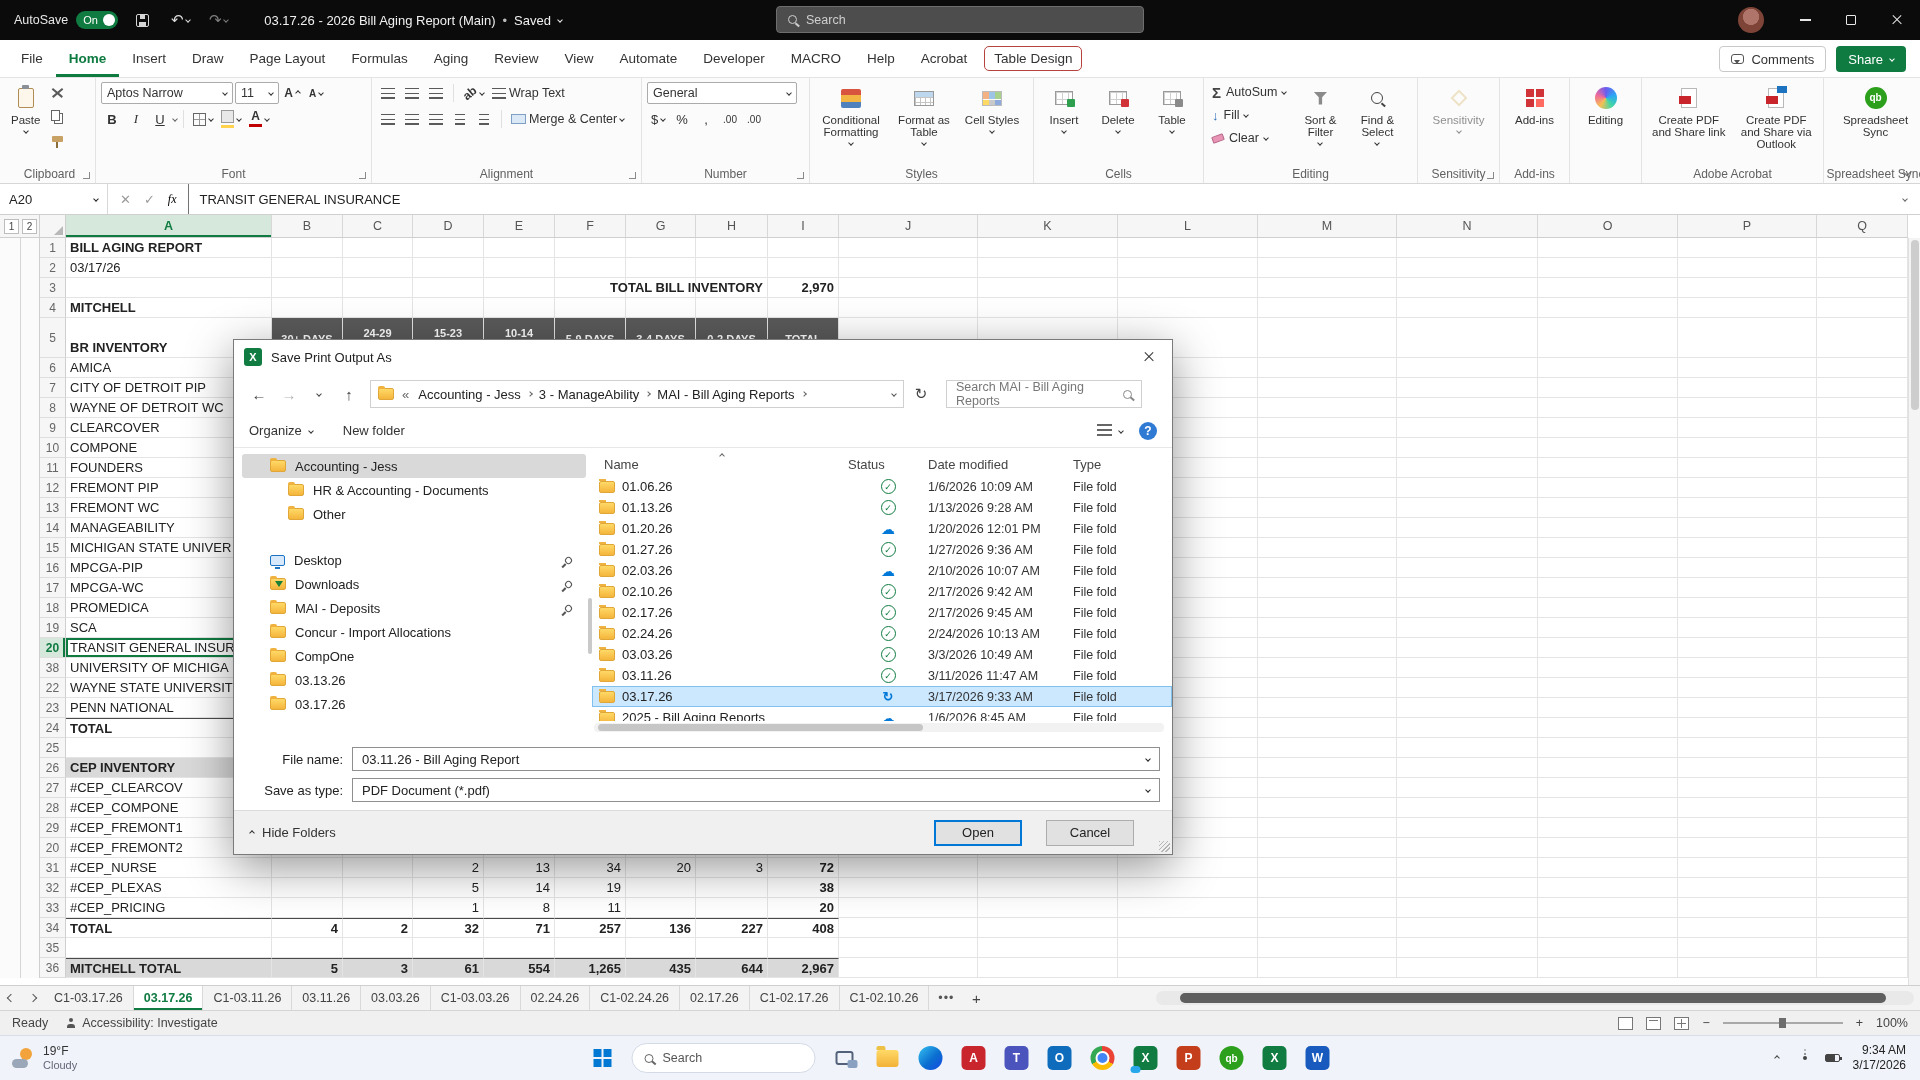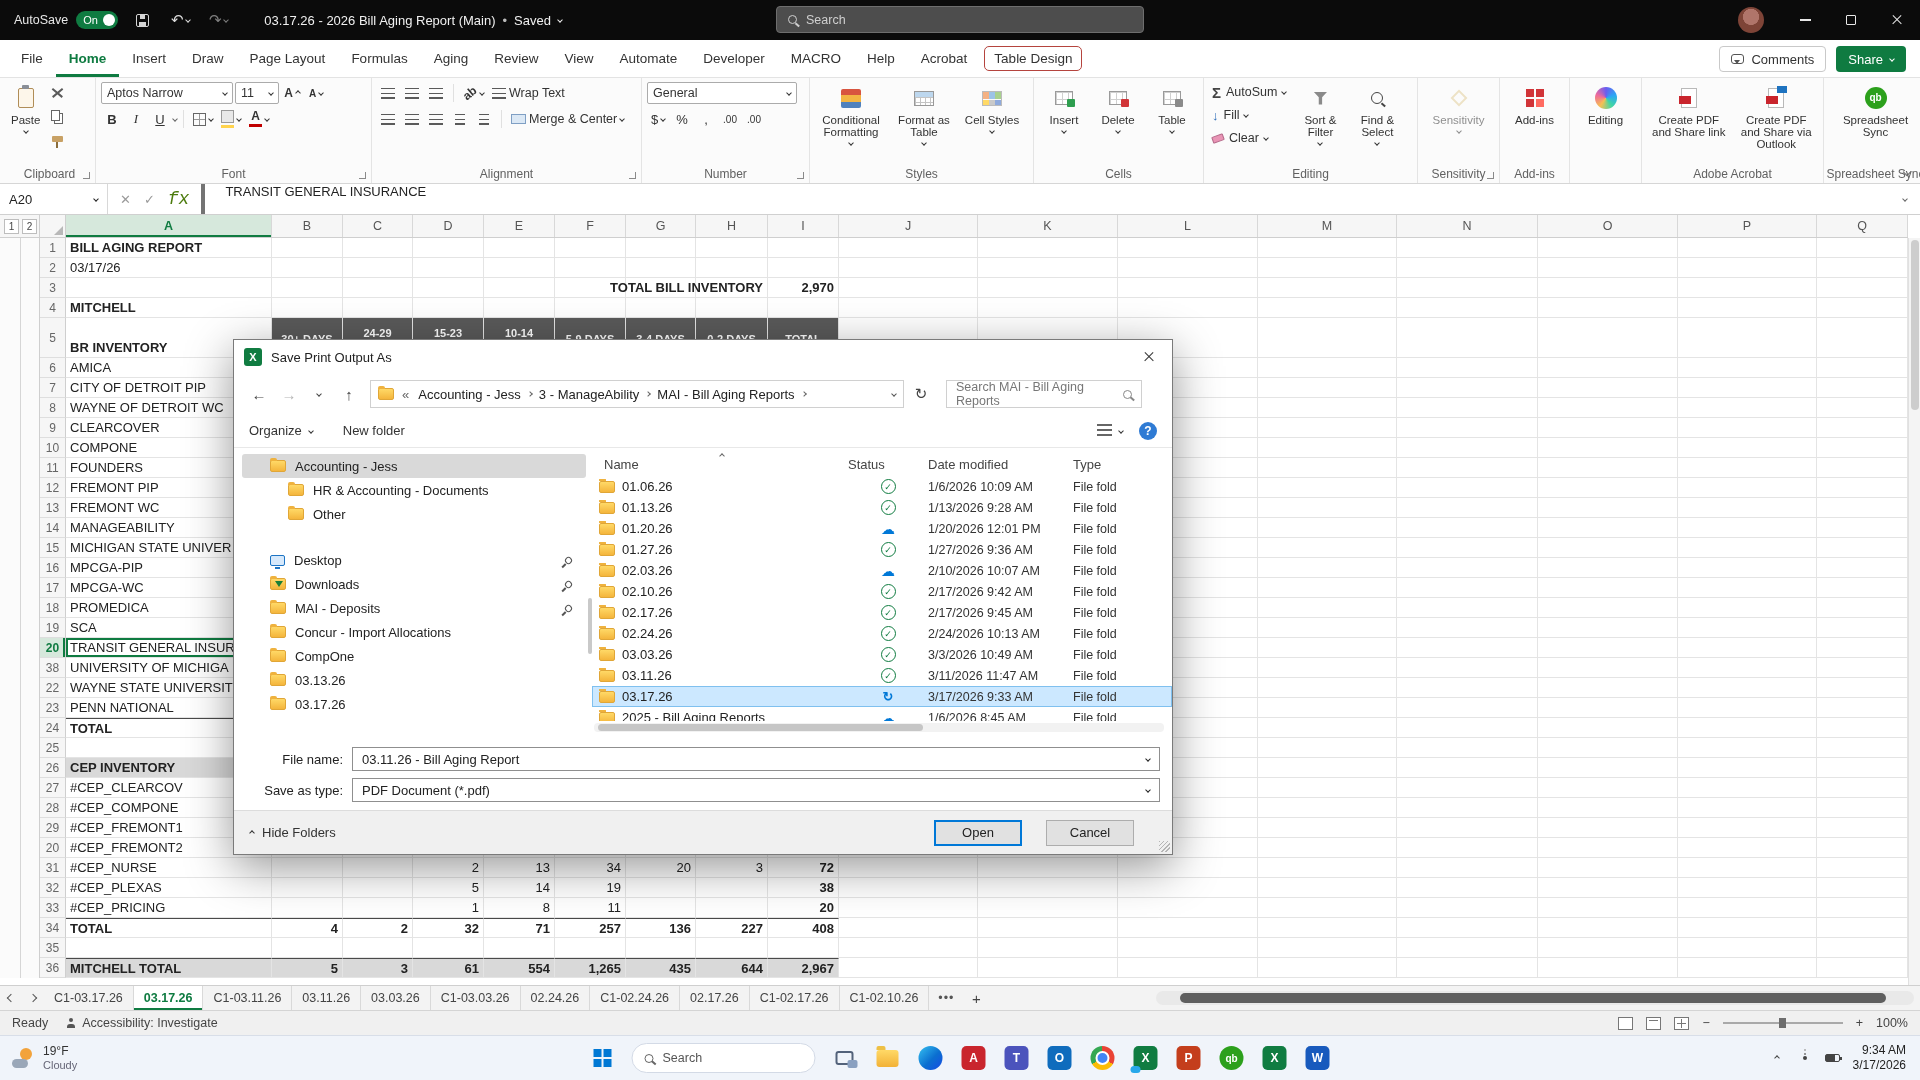--- a/index.html
+++ b/index.html
@@ -92,22 +92,22 @@
 .ico-pdf::after{content:"";position:absolute;left:-3px;bottom:3px;width:12px;height:8px;background:#c9252d}
 .ico-pdf.mail::before{content:"";position:absolute;right:-4px;top:-3px;width:10px;height:7px;background:#1e73c0}
 .ico-qb{width:22px;height:22px;border-radius:50%;background:#2ca01c;color:#fff;font-weight:700;font-size:10px;display:flex;align-items:center;justify-content:center}
 .ico-qb::after{content:"qb"}
 .dis{opacity:.55}
 #ribbon-collapse{position:absolute;right:10px;bottom:8px;color:#666}
 
 #fbar{position:absolute;top:184px;left:0;right:0;height:31px;background:#fff;border-bottom:1px solid #d0d0d0;display:flex;align-items:stretch;z-index:7}
 .namebox{width:108px;border-right:1px solid #d8d8d8;display:flex;align-items:center;justify-content:space-between;padding:0 9px;color:#222}
 .fxbtns{display:flex;align-items:center;gap:13px;padding:0 12px;color:#9a9a9a}
-.fxit{font-family:Liberation Mono, monospace;font-style:italic;color:#4d7c0f;font-size:18px}
-.fvalue{flex:1;display:flex;padding:0 20px;border-left:4px solid #737373}
+.fxit{font-family:Liberation Serif, serif;font-style:italic;color:#000000;font-size:12px}
+.fvalue{flex:1;display:flex;align-items:center;padding:0 10px;border-left:1px solid #737373}
 .fexp{width:30px;display:flex;align-items:center;justify-content:center;color:#666}
 
 #colhdr{position:absolute;top:215px;left:0;right:12px;height:23px;display:flex;background:#f6f6f6;border-bottom:1px solid #cfcfcf;font-size:12.5px;color:#555;z-index:5}
 .outline-corner{width:40px;display:flex;align-items:center;gap:3px;padding-left:4px;border-right:1px solid #cfcfcf}
 .olbtn{width:15px;height:15px;border:1px solid #bdbdbd;background:#fff;font-size:10px;display:flex;align-items:center;justify-content:center;color:#444}
 .selall{width:26px;border-right:1px solid #cfcfcf;position:relative}
 .selall::after{content:"";position:absolute;right:2px;bottom:2px;border-left:9px solid transparent;border-bottom:9px solid #b8b8b8}
 .ch{display:flex;align-items:center;justify-content:center;border-right:1px solid #d8d8d8}
 .ch.selected{background:#d6e8dc;color:#0f7b41;font-weight:700;box-shadow:inset 0 -2px 0 #0f7b41}
 #grid{position:absolute;top:238px;left:0;width:1908px;height:747px;overflow:hidden;background:#fff;z-index:4}

